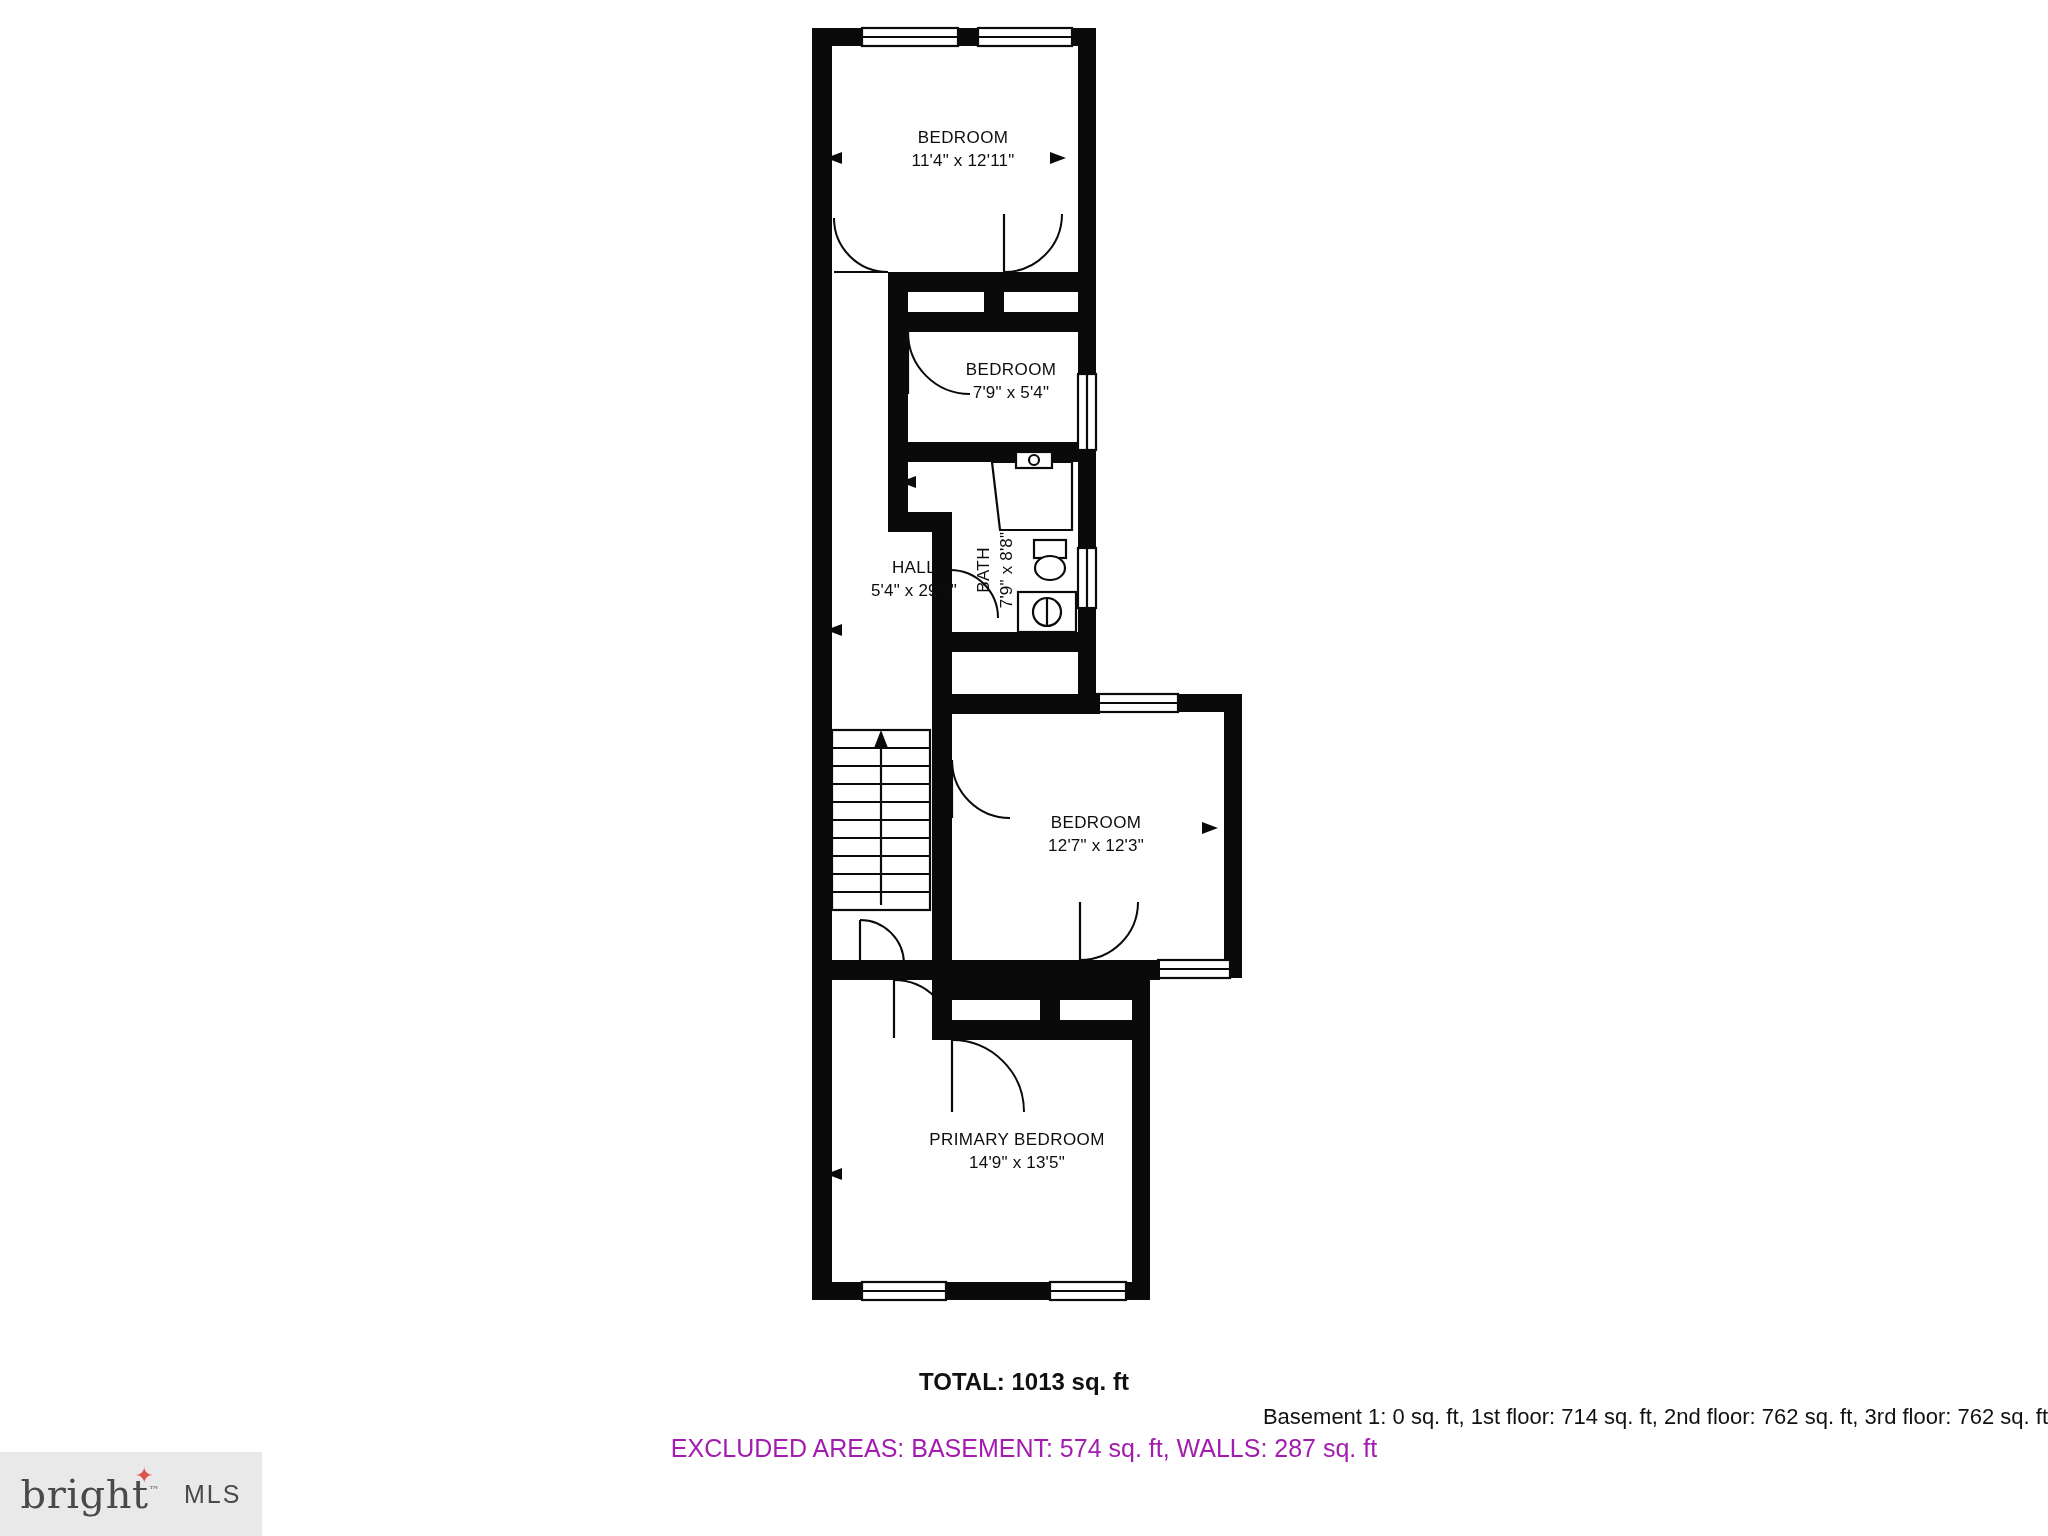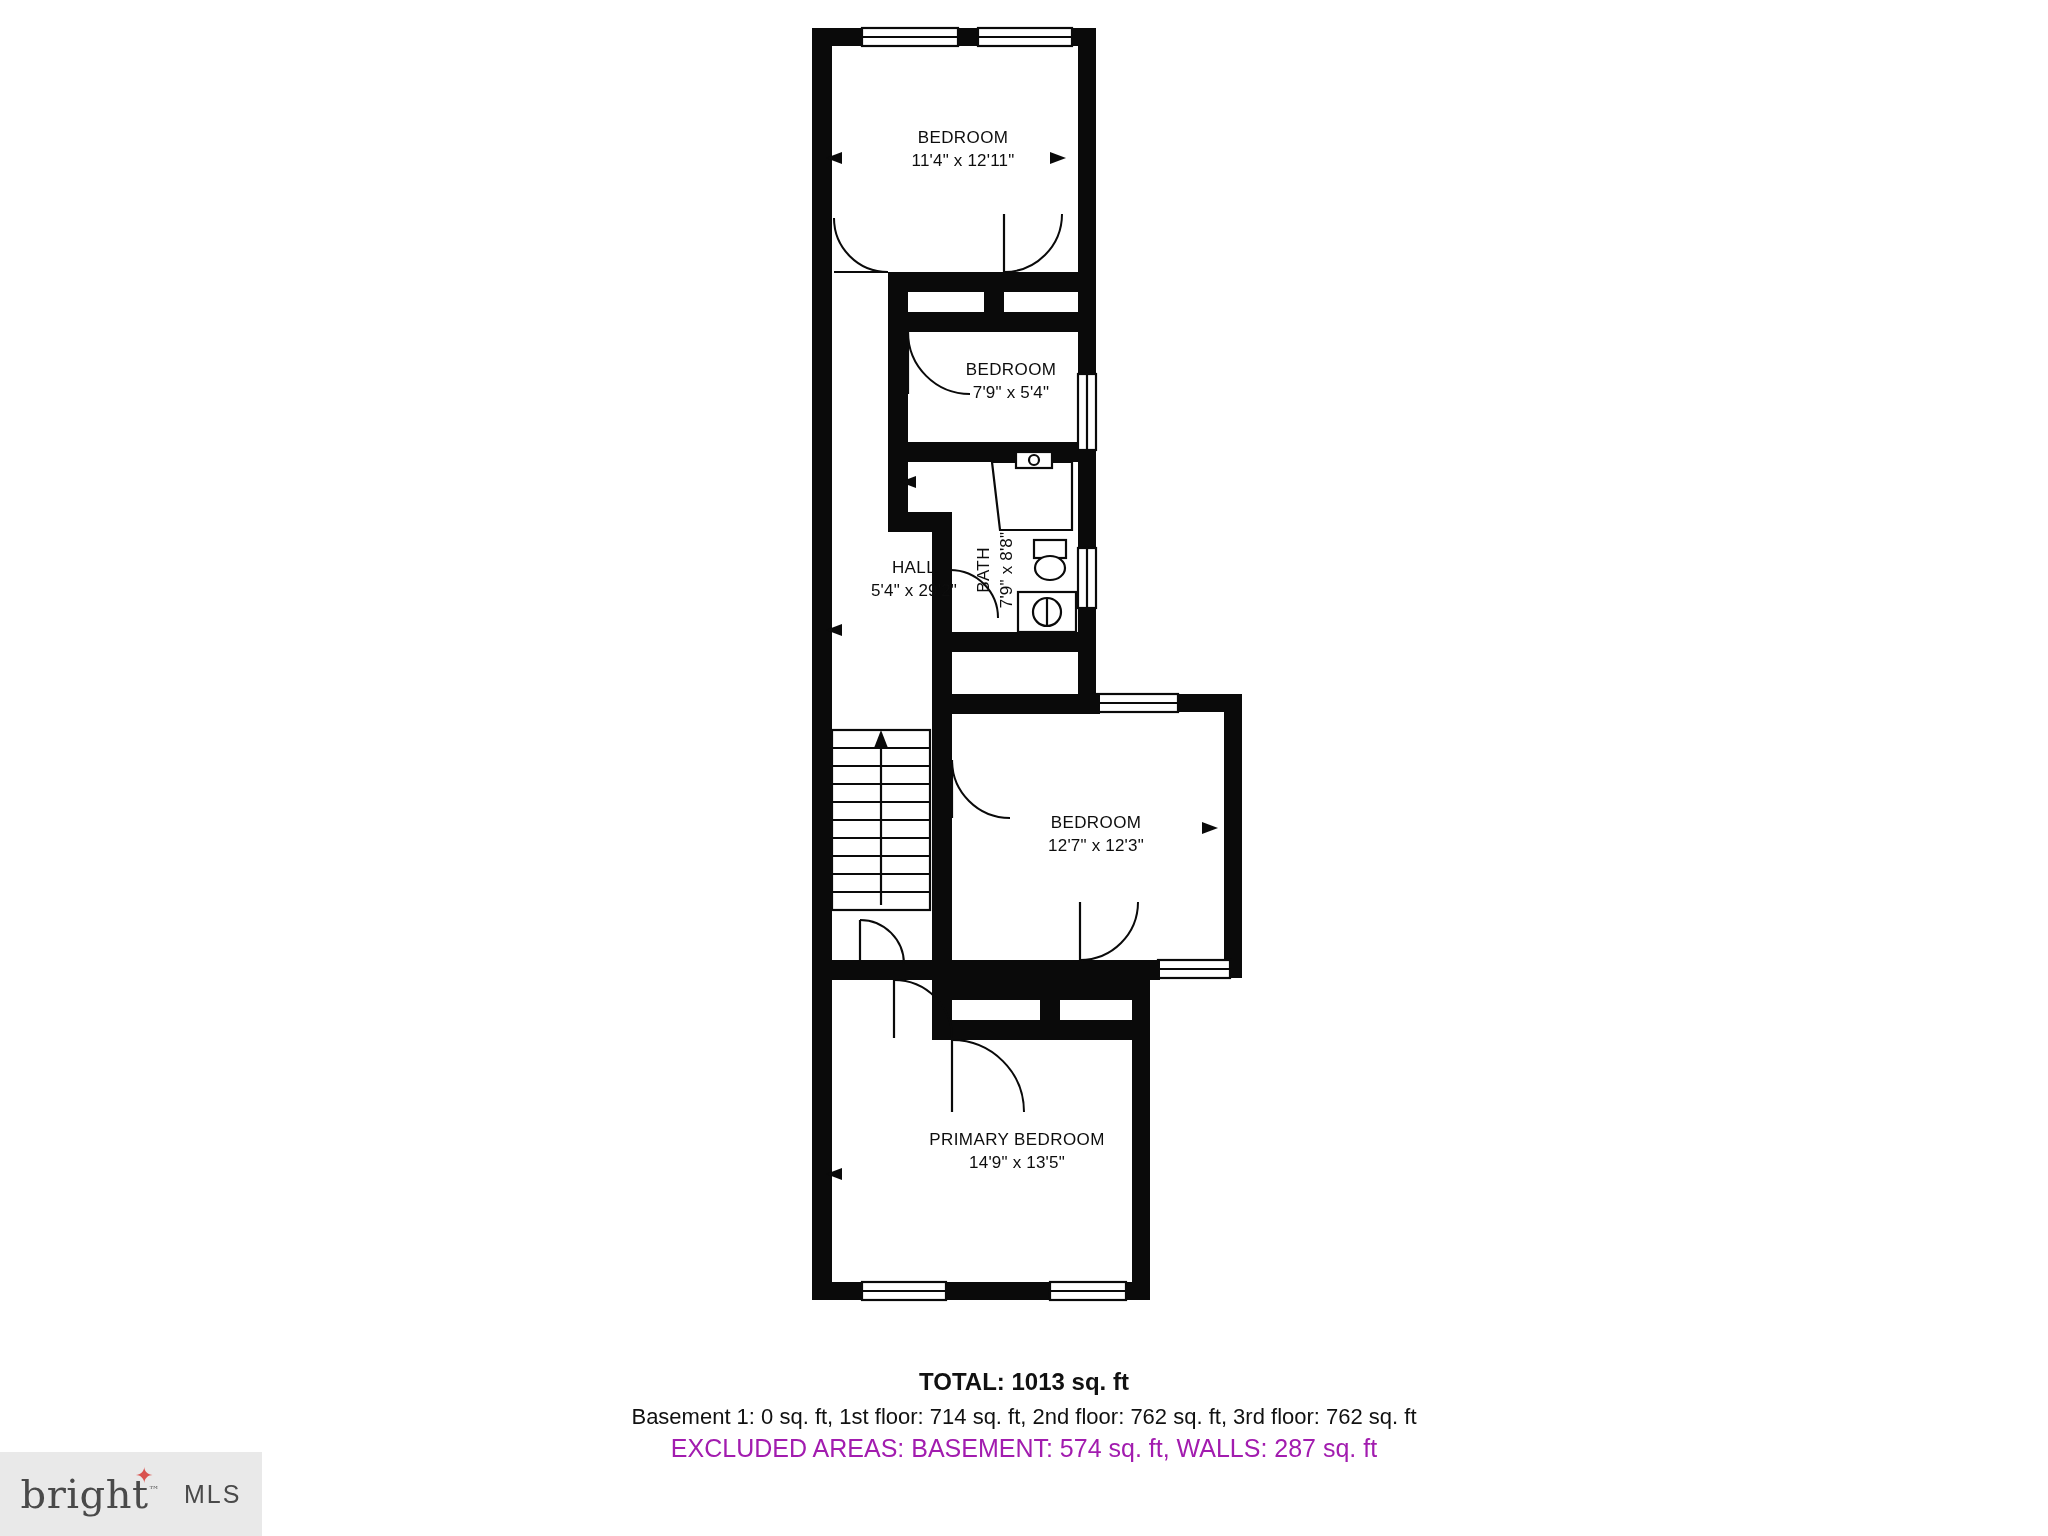--- a/index.html
+++ b/index.html
@@ -68,20 +68,21 @@
   #summary .total-line {
     font-size: 24px;
     font-weight: bold;
     color: #111111;
     margin-bottom: 8px;
   }
   #summary .breakdown-line {
     font-size: 22px;
     color: #111111;
     margin-bottom: 4px;
+    text-align: right;
   }
   #summary .excluded-line {
     font-size: 25px;
     color: #a21caf;
     margin-bottom: 18px;
   }
   #summary .disclaimer-line {
     font-size: 13px;
     color: #2b2b2b;
     letter-spacing: 0.2px;

